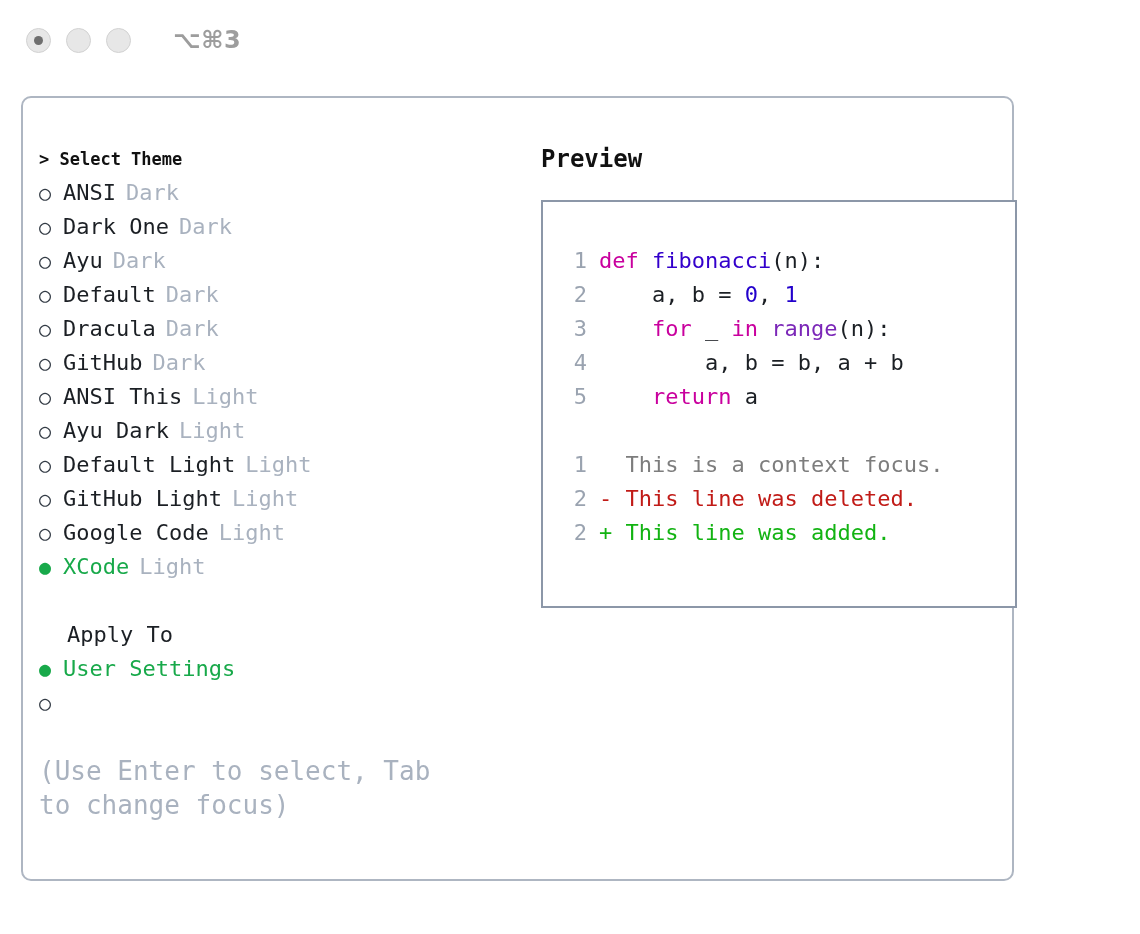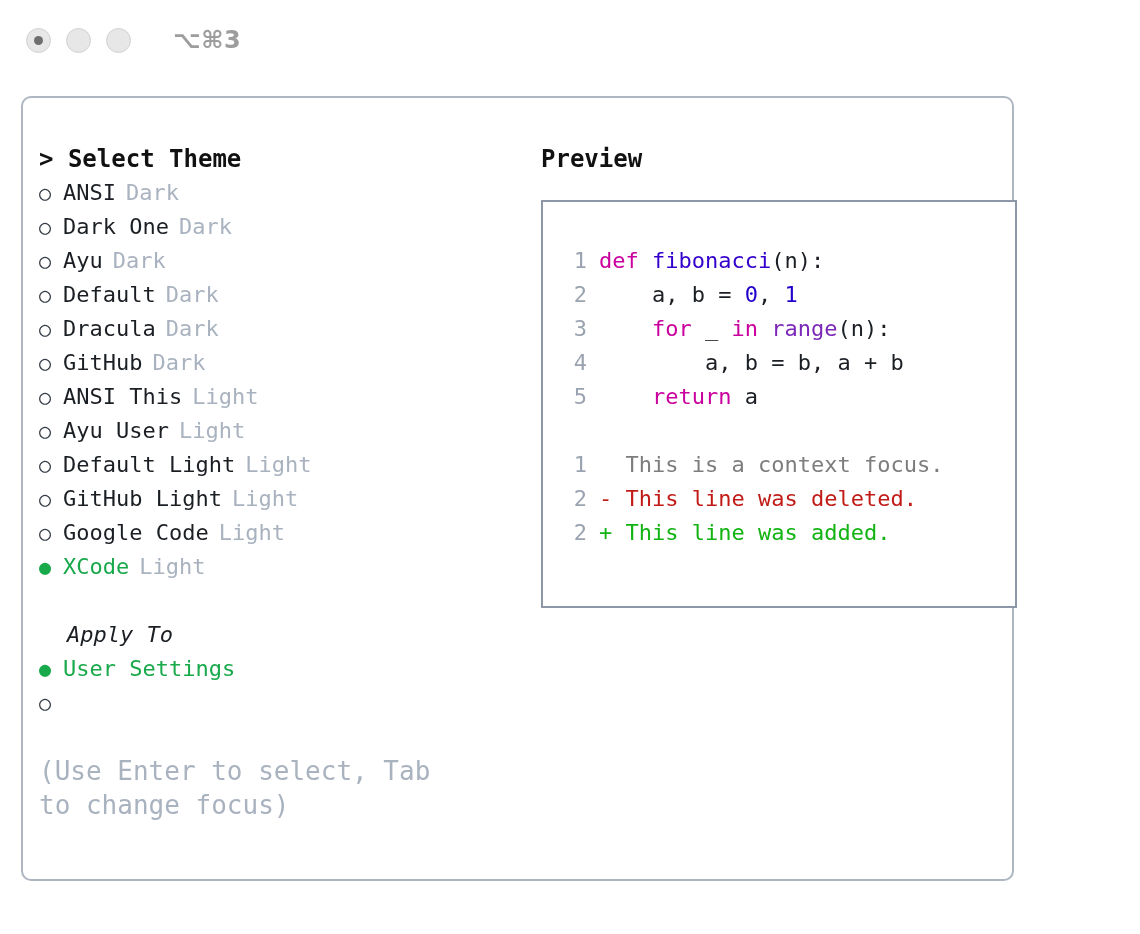--- a/index.html
+++ b/index.html
@@ -86,21 +86,21 @@
 
   
   .left-col {
     position: absolute;
     left: 16px;
     top: 44px;
     width: 440px;
   }
 
   .heading {
-    font-size: 24px;
+    font-size: 17px;
     font-weight: bold;
     color: #111111;
     line-height: 34px;
     white-space: pre;
   }
 
   .opt-row {
     display: flex;
     align-items: baseline;
     line-height: 34px;
@@ -123,21 +123,20 @@
     color: #a9b2bf;
     margin-left: 10px;
   }
 
   .group-title {
     font-size: 22px;
     color: #1b1f24;
     line-height: 34px;
     padding-left: 28px;
     white-space: pre;
-    font-style: italic;
   }
   .spacer-row { height: 34px; }
 
   .help {
     margin-top: 34px;
     font-size: 26px;
     color: #a9b2bf;
     line-height: 34px;
     width: 410px;
     white-space: pre-wrap;
@@ -216,21 +215,21 @@
       <div class="left-col">
         <div class="heading">&gt; Select Theme</div>
         <div id="theme-list">
             <div class="opt-row"><span class="bullet hollow">○</span><span class="opt-name">ANSI</span><span class="opt-tag">Dark</span></div>
             <div class="opt-row"><span class="bullet hollow">○</span><span class="opt-name">Dark One</span><span class="opt-tag">Dark</span></div>
             <div class="opt-row"><span class="bullet hollow">○</span><span class="opt-name">Ayu</span><span class="opt-tag">Dark</span></div>
             <div class="opt-row"><span class="bullet hollow">○</span><span class="opt-name">Default</span><span class="opt-tag">Dark</span></div>
             <div class="opt-row"><span class="bullet hollow">○</span><span class="opt-name">Dracula</span><span class="opt-tag">Dark</span></div>
             <div class="opt-row"><span class="bullet hollow">○</span><span class="opt-name">GitHub</span><span class="opt-tag">Dark</span></div>
             <div class="opt-row"><span class="bullet hollow">○</span><span class="opt-name">ANSI This</span><span class="opt-tag">Light</span></div>
-            <div class="opt-row"><span class="bullet hollow">○</span><span class="opt-name">Ayu User</span><span class="opt-tag">Light</span></div>
+            <div class="opt-row"><span class="bullet hollow">○</span><span class="opt-name">Ayu Dark</span><span class="opt-tag">Light</span></div>
             <div class="opt-row"><span class="bullet hollow">○</span><span class="opt-name">Default Light</span><span class="opt-tag">Light</span></div>
             <div class="opt-row"><span class="bullet hollow">○</span><span class="opt-name">GitHub Light</span><span class="opt-tag">Light</span></div>
             <div class="opt-row"><span class="bullet hollow">○</span><span class="opt-name">Google Code</span><span class="opt-tag">Light</span></div>
             <div class="opt-row"><span class="bullet filled">●</span><span class="opt-name sel">XCode</span><span class="opt-tag">Light</span></div>
           </div>
 
         <div class="spacer-row"></div>
 
         <div class="group-title">Apply To</div>
         <div id="apply-list">

